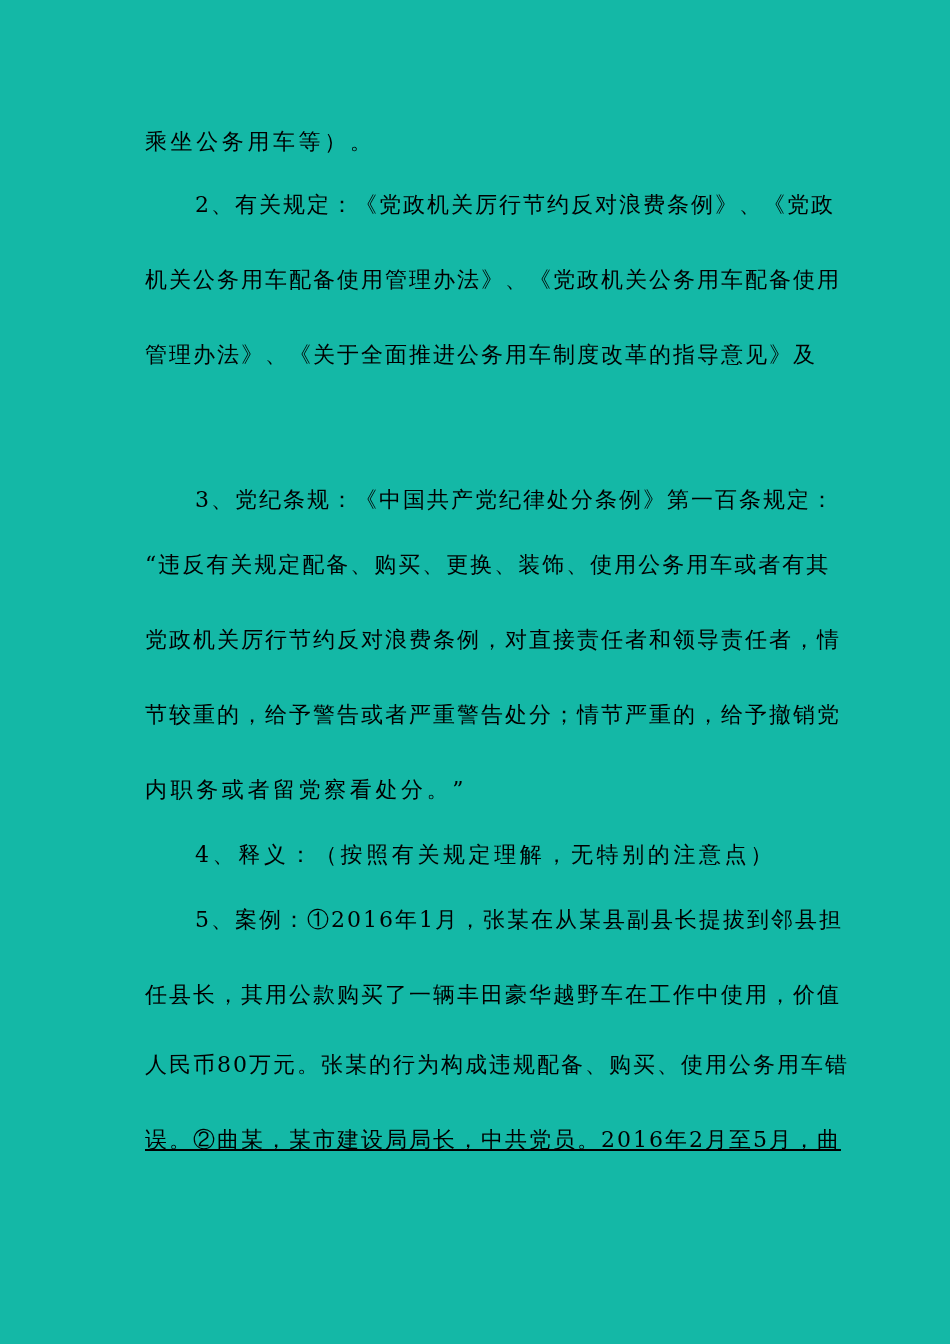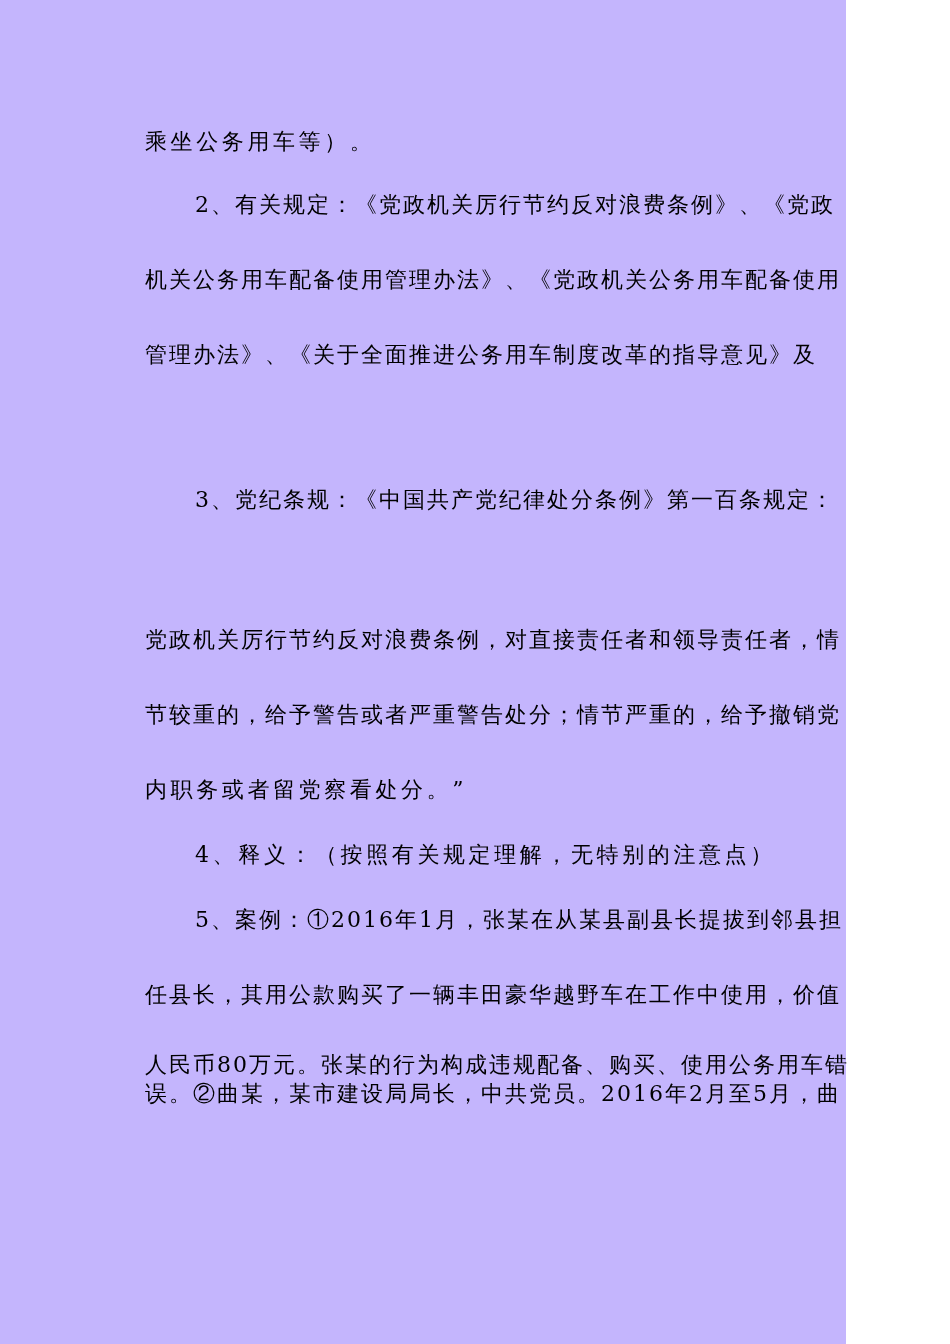--- a/index.html
+++ b/index.html
@@ -1,33 +1,34 @@
 <!DOCTYPE html>
 <html><head>
 <meta charset="utf-8">
 <style>
   html, body { margin: 0; padding: 0; background: #ffffff; }
   body { width: 950px; height: 1344px; position: relative; overflow: hidden;
          font-family: "DejaVu Serif", "Liberation Serif", serif; color: #000; }
-  .page { position: absolute; left: 0; top: 0; width: 846px; height: 1344px; background: #c4b5fd; }
+  .page { position: absolute; left: 0; top: 0; width: 950px; height: 1344px; background: #14b8a6; }
   .line { position: absolute; left: 145px; width: 657px; font-size: 22px; line-height: 28px;
           white-space: nowrap; text-align: justify; text-align-last: justify; letter-spacing: 2px; }
   .line.indent { left: 195px; width: 607px; }
   .line.short { text-align: left; text-align-last: left; width: auto; letter-spacing: 3.6px; }
 </style>
 </head>
 <body>
 
 <div class="page">
   <div class="line short" style="top: 128px;">乘坐公务用车等）。</div>
   <div class="line indent" style="top: 191px;">2、有关规定：《党政机关厉行节约反对浪费条例》、《党政</div>
   <div class="line" style="top: 266px;">机关公务用车配备使用管理办法》、《党政机关公务用车配备使用</div>
   <div class="line" style="top: 341px;">管理办法》、《关于全面推进公务用车制度改革的指导意见》及</div>
   <div class="line indent" style="top: 486px;">3、党纪条规：《中国共产党纪律处分条例》第一百条规定：</div>
+  <div class="line" style="top: 551px;">“违反有关规定配备、购买、更换、装饰、使用公务用车或者有其</div>
   <div class="line" style="top: 626px;">党政机关厉行节约反对浪费条例，对直接责任者和领导责任者，情</div>
   <div class="line" style="top: 701px;">节较重的，给予警告或者严重警告处分；情节严重的，给予撤销党</div>
   <div class="line short" style="top: 776px;">内职务或者留党察看处分。”</div>
   <div class="line indent short" style="top: 841px;">4、释义：（按照有关规定理解，无特别的注意点）</div>
   <div class="line indent" style="top: 906px;">5、案例：①2016年1月，张某在从某县副县长提拔到邻县担</div>
   <div class="line" style="top: 981px;">任县长，其用公款购买了一辆丰田豪华越野车在工作中使用，价值</div>
   <div class="line" style="top: 1051px;">人民币80万元。张某的行为构成违规配备、购买、使用公务用车错</div>
-  <div class="line" style="top: 1080px;">误。②曲某，某市建设局局长，中共党员。2016年2月至5月，曲</div>
+  <div class="line" style="top: 1126px; text-decoration: underline;">误。②曲某，某市建设局局长，中共党员。2016年2月至5月，曲</div>
 </div>
 
 </body></html>

